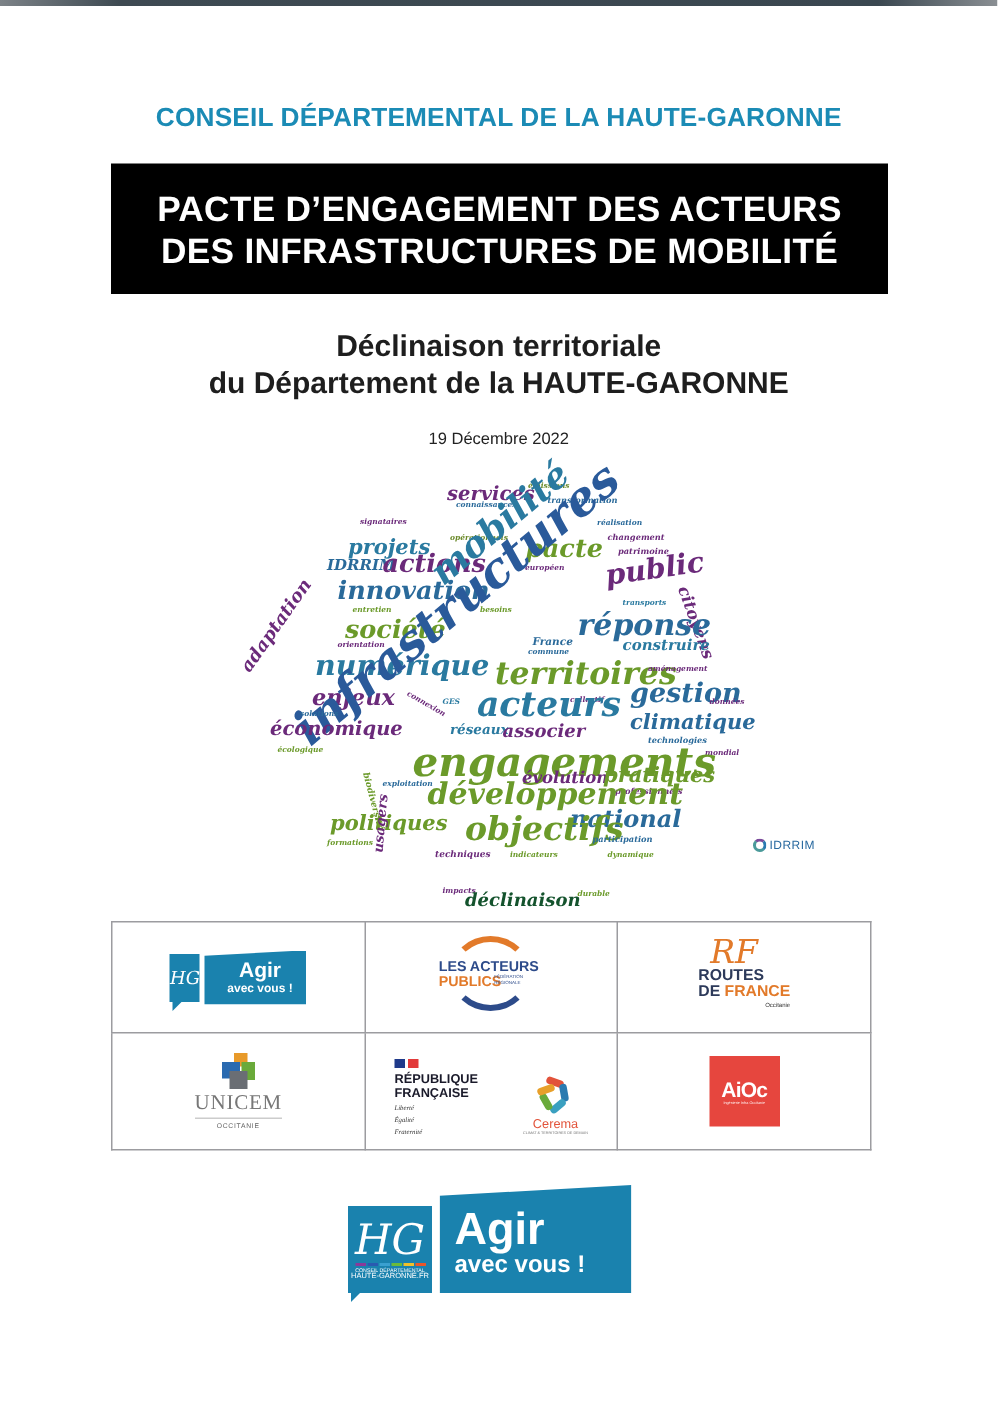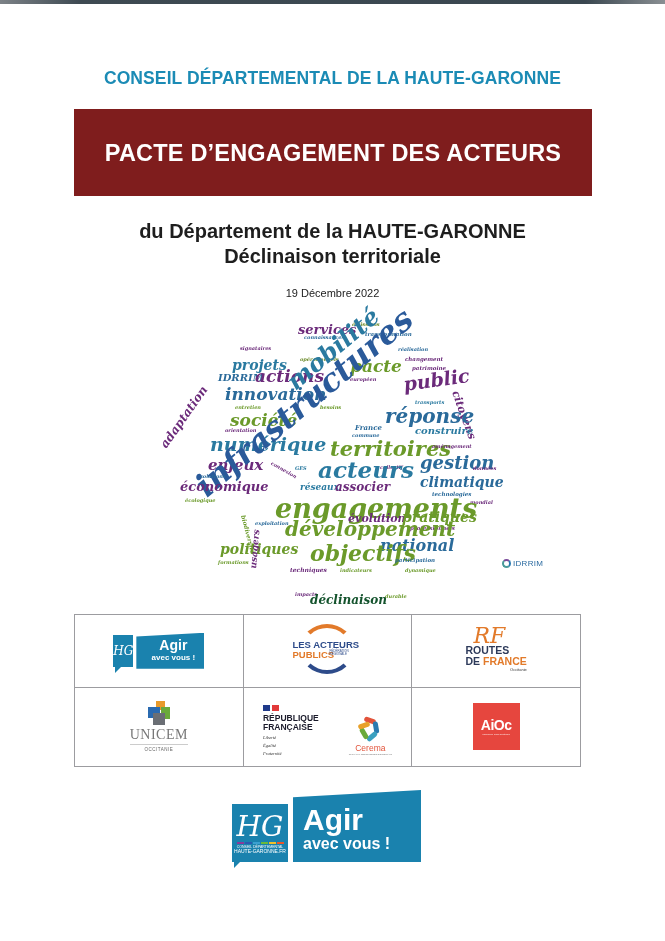--- a/index.html
+++ b/index.html
@@ -1,19 +1,19 @@
 <!DOCTYPE html>
 <html><head>
 <meta charset="utf-8">
 <style>
   html, body { margin:0; padding:0; }
   body { width:665px; height:941px; background:#ffffff; position:relative; overflow:hidden; font-family:"Liberation Sans", sans-serif; }
   .topbar { position:absolute; left:0; top:0; width:665px; height:4px; background:linear-gradient(90deg,#7c8287 0%,#3e4a52 12%,#3a4750 88%,#8a8f93 100%); }
   .org { position:absolute; left:0; top:68px; width:665px; text-align:center; color:#1b8bb5; font-weight:bold; font-size:17.5px; letter-spacing:0.1px; }
-  .banner { position:absolute; left:74px; top:109px; width:518px; height:87px; background:#7f1d1d; display:flex; flex-direction:column; justify-content:center; align-items:center; }
+  .banner { position:absolute; left:74px; top:109px; width:518px; height:87px; background:#000000; display:flex; flex-direction:column; justify-content:center; align-items:center; }
   .banner div { color:#ffffff; font-weight:bold; font-size:23.5px; line-height:28px; letter-spacing:0.2px; }
   .subtitle { position:absolute; left:0; top:219px; width:665px; text-align:center; color:#1e1e1e; font-weight:bold; font-size:20px; line-height:25px; }
   .date { position:absolute; left:0; top:287px; width:665px; text-align:center; color:#222; font-size:11px; }
   .cloud { position:absolute; left:180px; top:320px; width:325px; height:230px; }
   .cloud span { position:absolute; white-space:nowrap; font-family:"DejaVu Serif", serif; font-style:italic; font-weight:bold; line-height:1; }
   .idrrim-logo { position:absolute; left:502px; top:559px; display:flex; align-items:center; gap:2px; }
   .idrrim-logo .ring { width:9px; height:9px; border-radius:50%; border:2px solid #4a9a9a; border-top-color:#7a4a9a; border-right-color:#2a7ab0; box-sizing:border-box; }
   .idrrim-logo span { font-size:8px; color:#2a6aa0; letter-spacing:0.3px; }
   table.logos { position:absolute; left:74px; top:614px; width:507px; height:153px; border-collapse:collapse; }
   table.logos td { border:1px solid #9c9ca0; width:33.3%; text-align:center; vertical-align:middle; padding:0; }
@@ -57,25 +57,26 @@
 </style>
 </head>
 <body>
 
 <div class="topbar"></div>
 
 <div class="org">CONSEIL DÉPARTEMENTAL DE LA HAUTE-GARONNE</div>
 
 <div class="banner">
   <div>PACTE D’ENGAGEMENT DES ACTEURS</div>
+  <div>DES INFRASTRUCTURES DE MOBILITÉ</div>
 </div>
 
 <div class="subtitle">
+  <div>Déclinaison territoriale</div>
   <div>du Département de la HAUTE-GARONNE</div>
-  <div>Déclinaison territoriale</div>
 </div>
 
 <div class="date">19 Décembre 2022</div>
 
 <div class="cloud" id="cloud">
     <span style="left: 118px; top: 3px; font-size: 13px; color: rgb(107, 42, 122);">services</span>
     <span style="left: 172px; top: 2px; font-size: 5px; color: rgb(107, 138, 42);">émissions</span>
     <span style="left: 124px; top: 15px; font-size: 5px; color: rgb(42, 106, 154);">connaissances</span>
     <span style="left: 185px; top: 12px; font-size: 5.5px; color: rgb(42, 106, 154);">transformation</span>
     <span style="left: 60px; top: 26px; font-size: 5px; color: rgb(107, 42, 122);">signataires</span>

